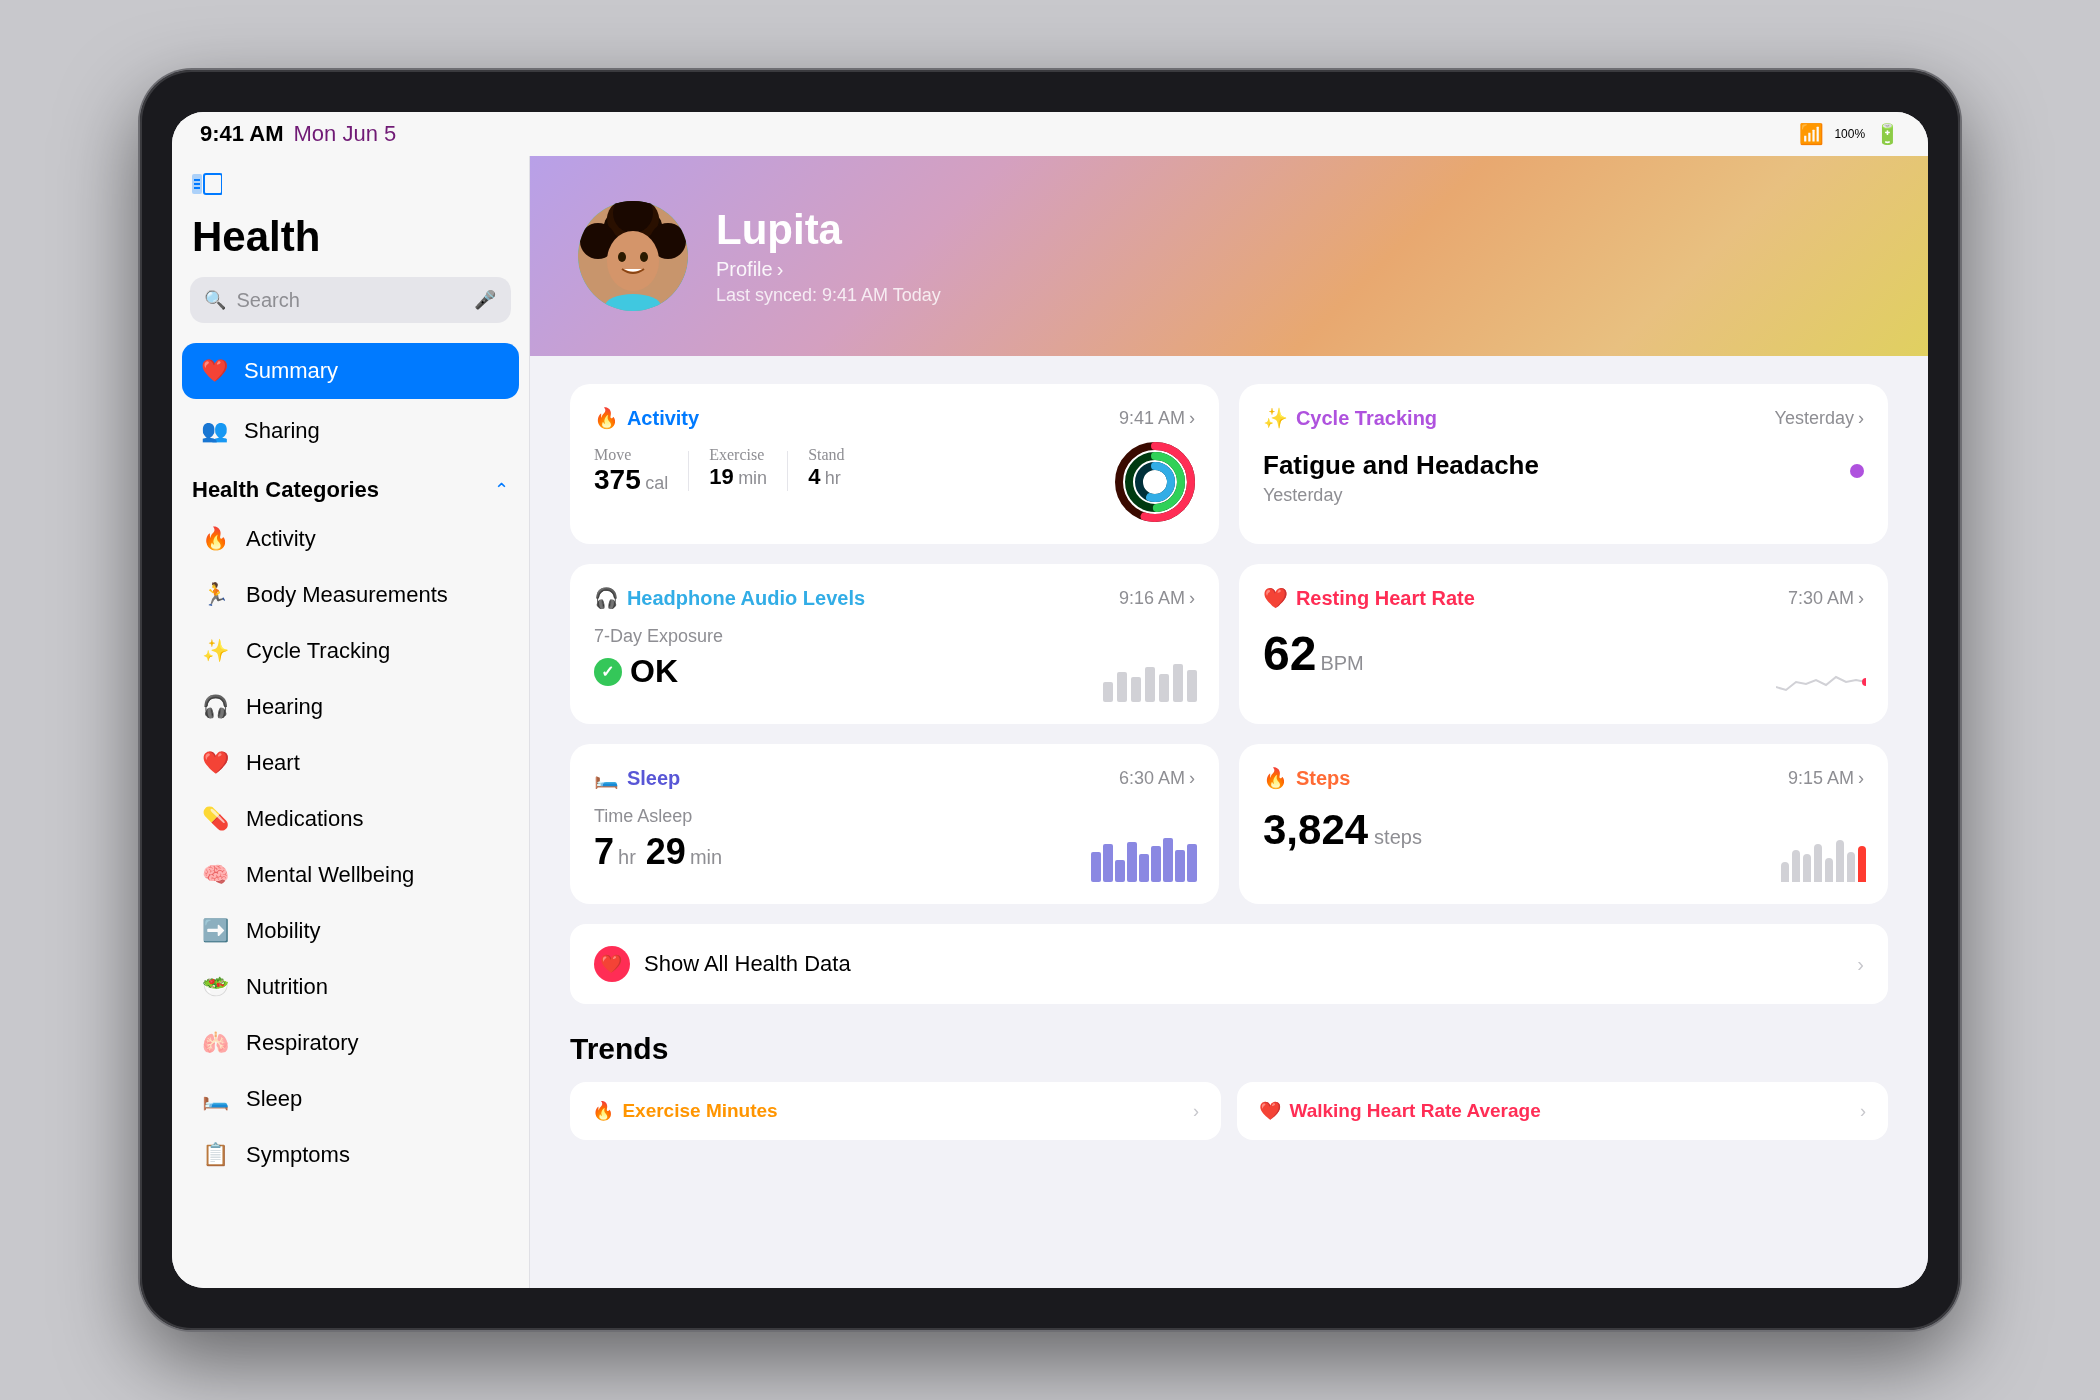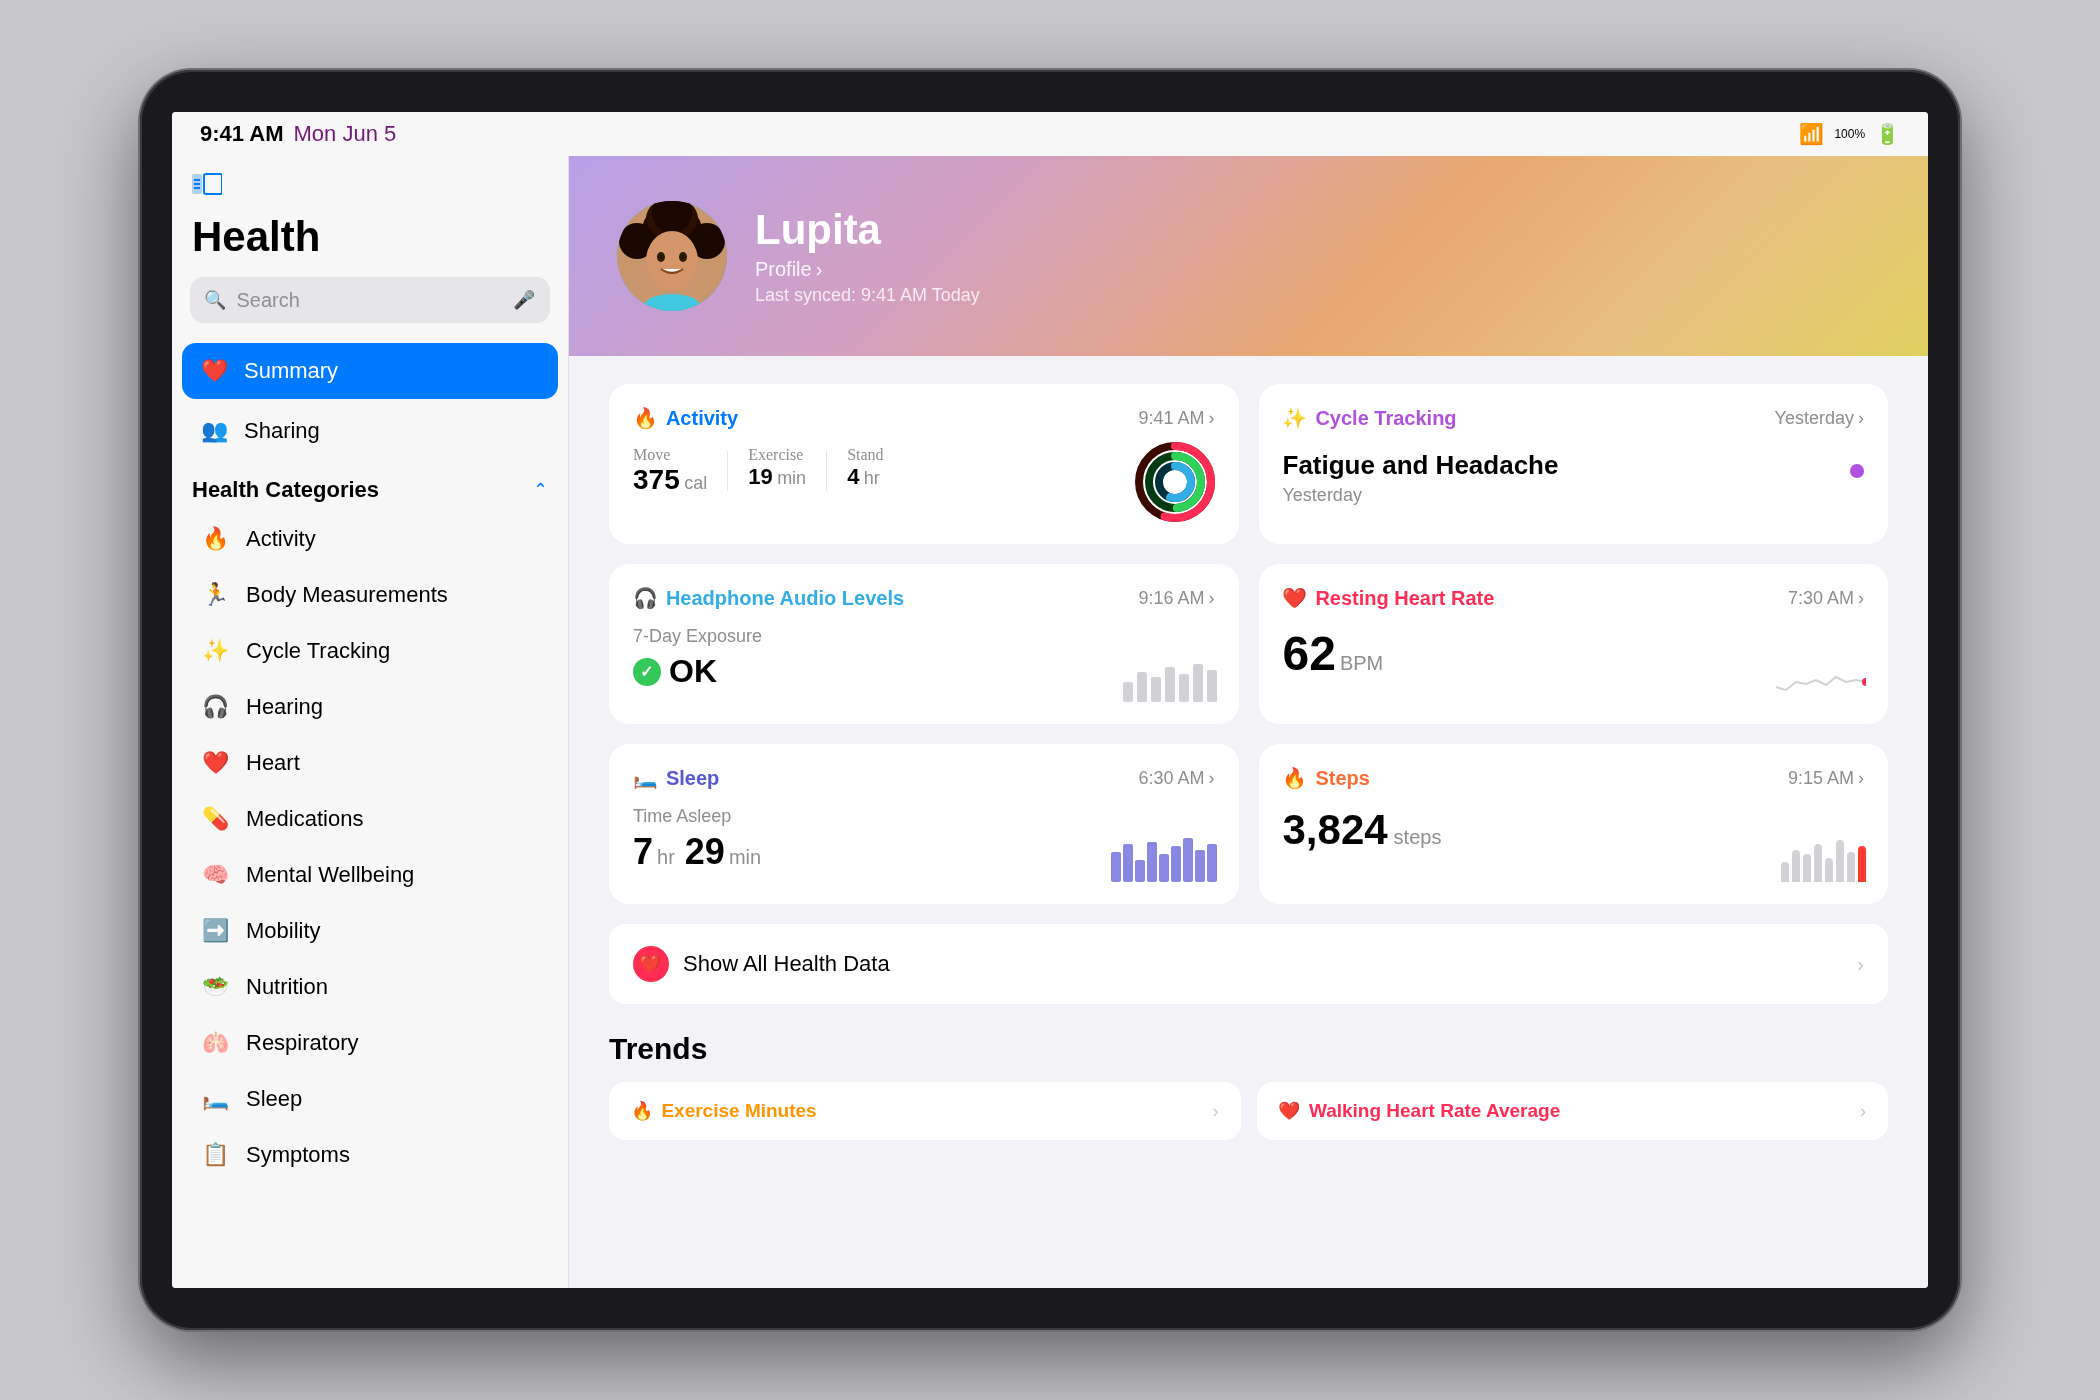--- a/index.html
+++ b/index.html
@@ -20,21 +20,21 @@
       border-radius: 52px;
       box-shadow: 0 0 0 2px #6e6e73, 0 30px 80px rgba(0,0,0,0.5), inset 0 0 0 2px #3a3a3e;
       position: relative;
       overflow: hidden;
     }
 
     .ipad-screen {
       position: absolute;
       top: 42px; left: 32px; right: 32px; bottom: 42px;
       background: #f2f2f7;
-      border-radius: 4px;
+      border-radius: 32px;
       overflow: hidden;
       display: flex;
       flex-direction: column;
     }
 
     
     .status-bar {
       height: 44px;
       background: #f7f7f7;
       display: flex;
@@ -66,21 +66,21 @@
 
     
     .app-container {
       flex: 1;
       display: flex;
       overflow: hidden;
     }
 
     
     .sidebar {
-      width: 397px;
+      width: 358px;
       background: #f7f7f7;
       border-right: 1px solid #e0e0e5;
       display: flex;
       flex-direction: column;
       overflow-y: auto;
       flex-shrink: 0;
       padding-bottom: 20px;
     }
 
     .sidebar-top {

